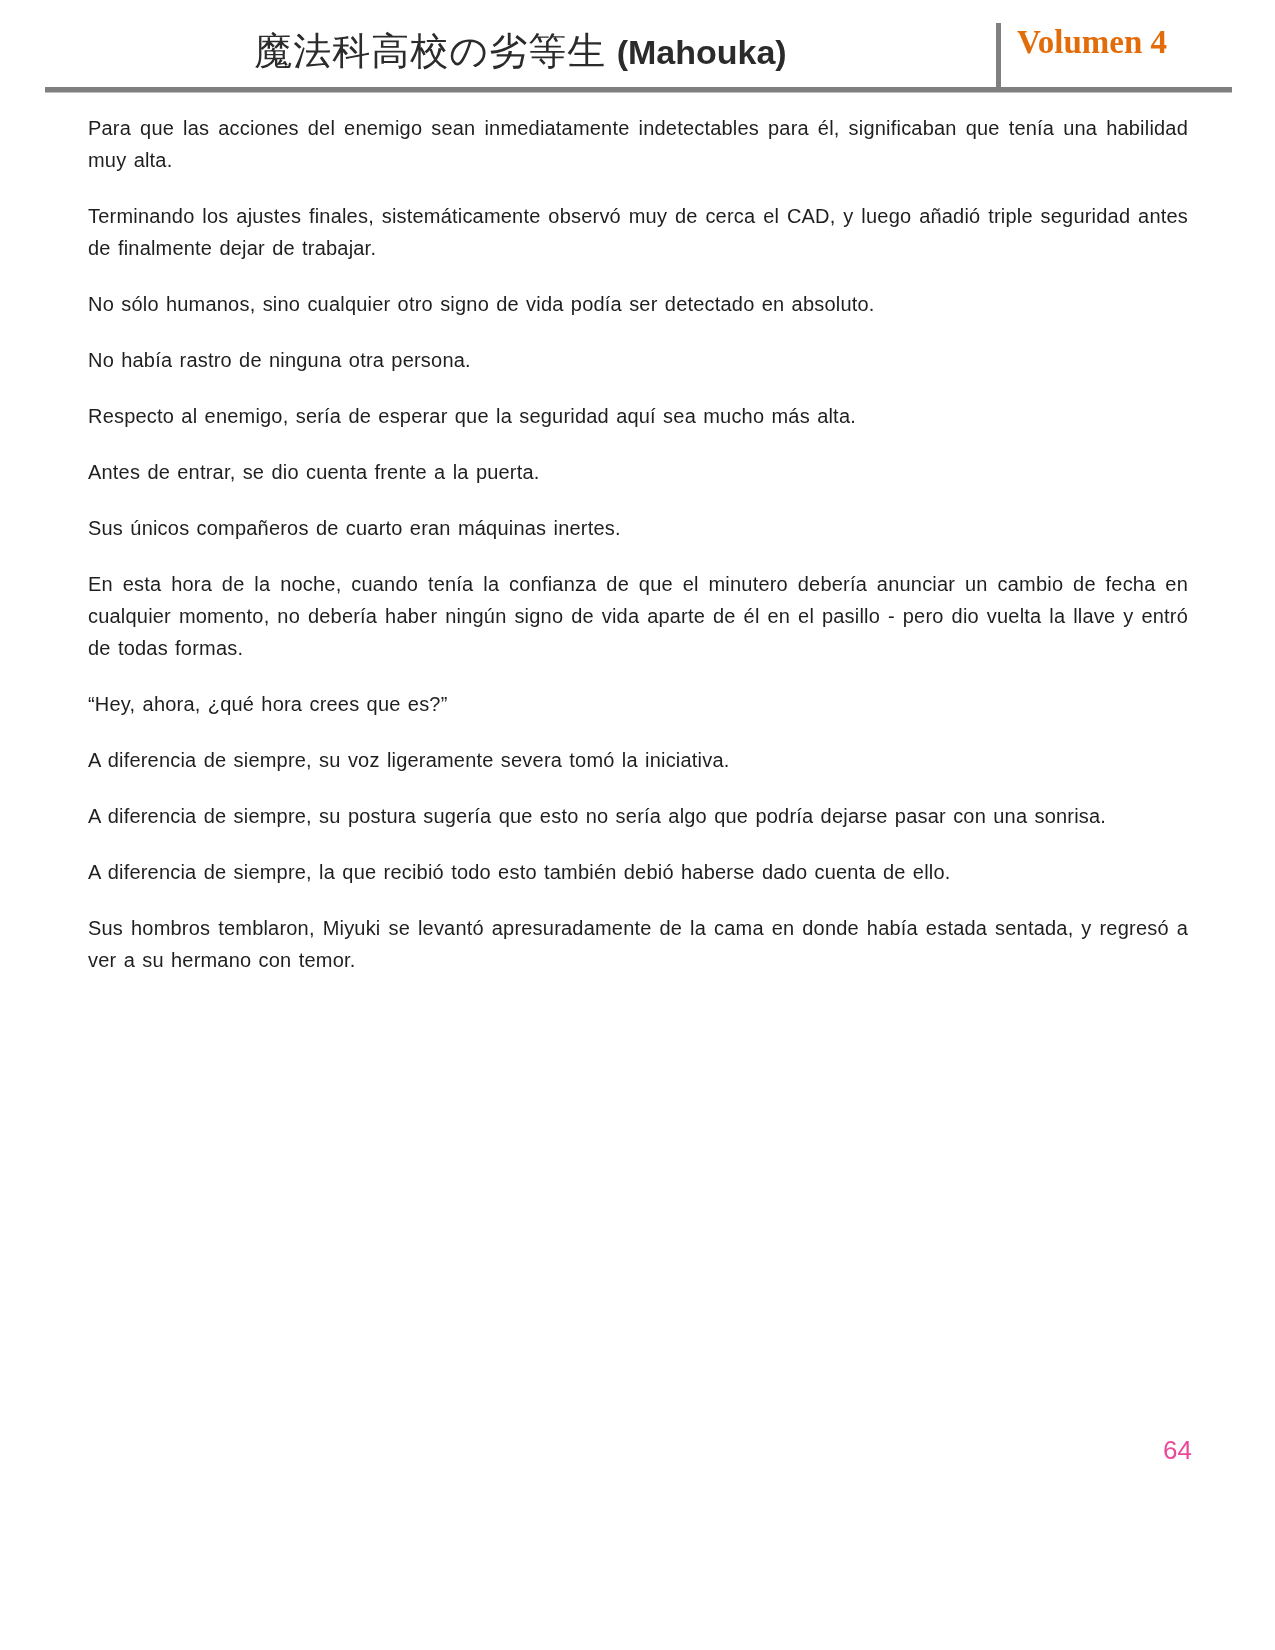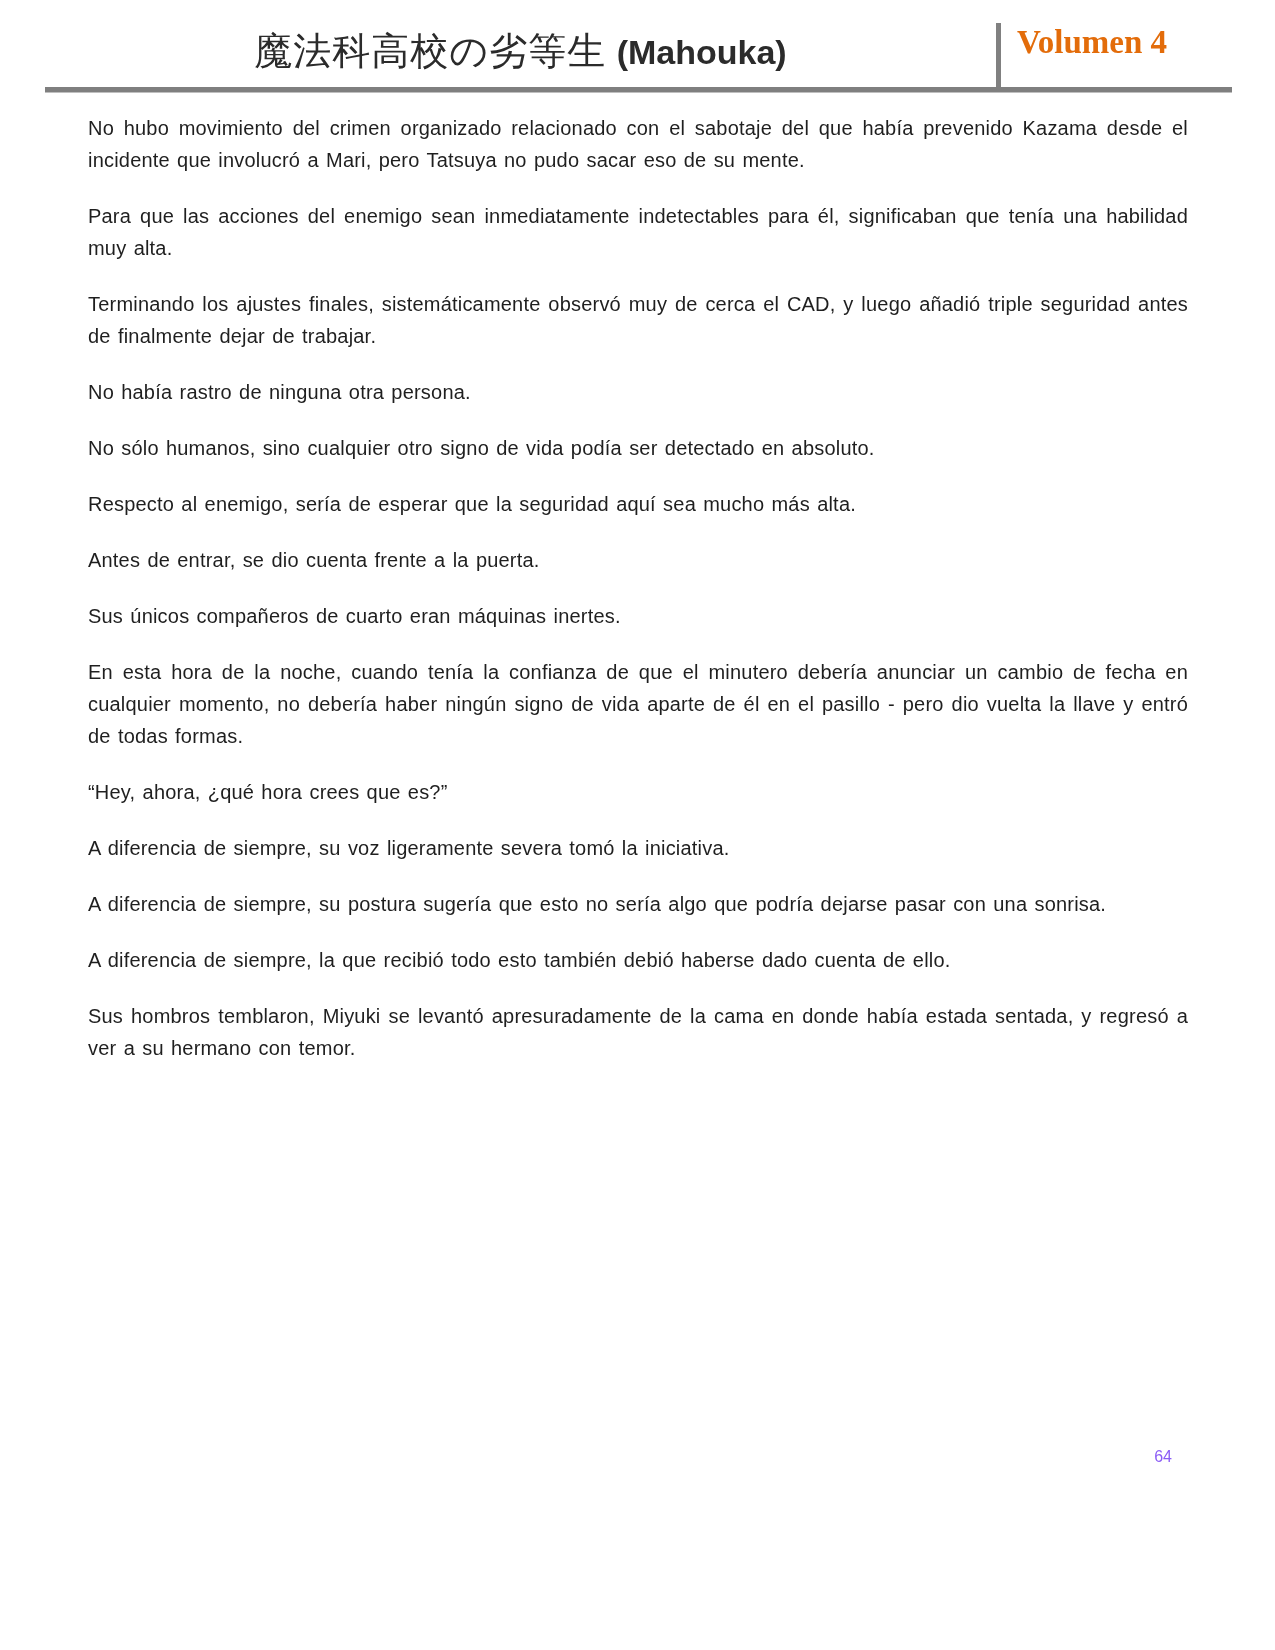--- a/index.html
+++ b/index.html
@@ -87,24 +87,24 @@
     line-height: 32px;
     letter-spacing: 0.2px;
     word-spacing: 1.5px;
     text-align: justify;
     color: #1f1f1f;
   }
 
   
   .page-number {
     position: absolute;
-    right: 103px;
+    right: 83px;
     bottom: 52px;
-    font-size: 16px;
-    color: #8b5cf6;
+    font-size: 26px;
+    color: #ec4899;
   }
 </style>
 </head>
 <body>
 
 <div class="page">
 
   <header class="header">
     <div class="header-row">
       <div class="header-title-cell">
@@ -113,25 +113,24 @@
       </div>
       <div class="header-divider"></div>
       <div class="header-volume-cell">
         <span class="volume-label" style="color: rgb(227, 108, 10);">Volumen 4</span>
       </div>
     </div>
     <div class="header-rule"></div>
   </header>
 
   <main class="content">
-    <p>No hubo movimiento del crimen organizado relacionado con el sabotaje del que había prevenido Kazama desde el incidente que involucró a Mari, pero Tatsuya no pudo sacar eso de su mente.</p>
     <p>Para que las acciones del enemigo sean inmediatamente indetectables para él, significaban que tenía una habilidad muy alta.</p>
     <p>Terminando los ajustes finales, sistemáticamente observó muy de cerca el CAD, y luego añadió triple seguridad antes de finalmente dejar de trabajar.</p>
+    <p>No sólo humanos, sino cualquier otro signo de vida podía ser detectado en absoluto.</p>
     <p>No había rastro de ninguna otra persona.</p>
-    <p>No sólo humanos, sino cualquier otro signo de vida podía ser detectado en absoluto.</p>
     <p>Respecto al enemigo, sería de esperar que la seguridad aquí sea mucho más alta.</p>
     <p>Antes de entrar, se dio cuenta frente a la puerta.</p>
     <p>Sus únicos compañeros de cuarto eran máquinas inertes.</p>
     <p>En esta hora de la noche, cuando tenía la confianza de que el minutero debería anunciar un cambio de fecha en cualquier momento, no debería haber ningún signo de vida aparte de él en el pasillo - pero dio vuelta la llave y entró de todas formas.</p>
     <p>“Hey, ahora, ¿qué hora crees que es?”</p>
     <p>A diferencia de siempre, su voz ligeramente severa tomó la iniciativa.</p>
     <p>A diferencia de siempre, su postura sugería que esto no sería algo que podría dejarse pasar con una sonrisa.</p>
     <p>A diferencia de siempre, la que recibió todo esto también debió haberse dado cuenta de ello.</p>
     <p>Sus hombros temblaron, Miyuki se levantó apresuradamente de la cama en donde había estada sentada, y regresó a ver a su hermano con temor.</p>
   </main>

